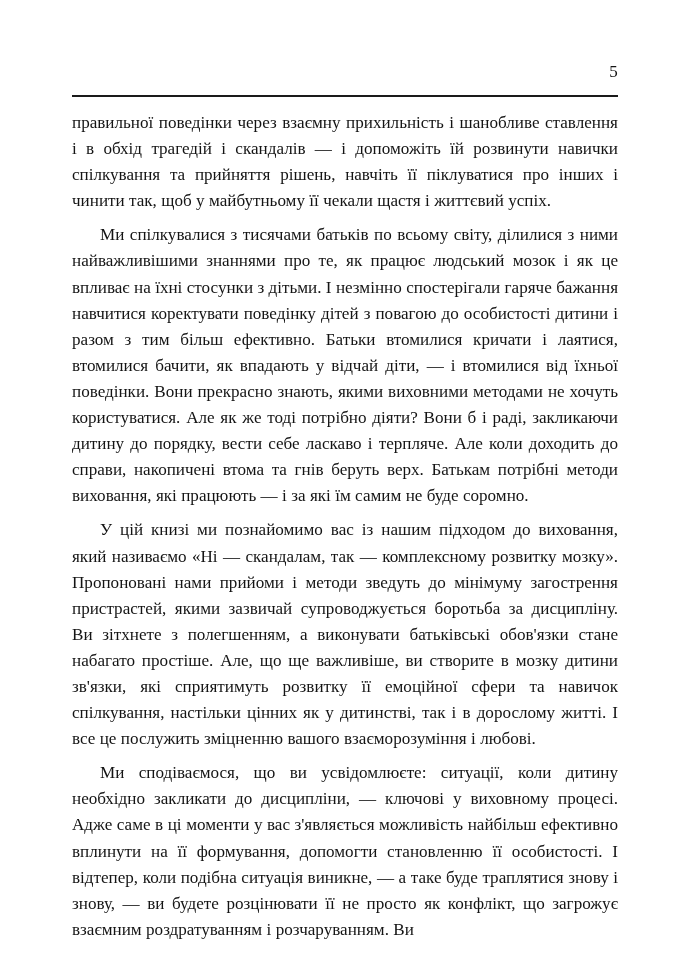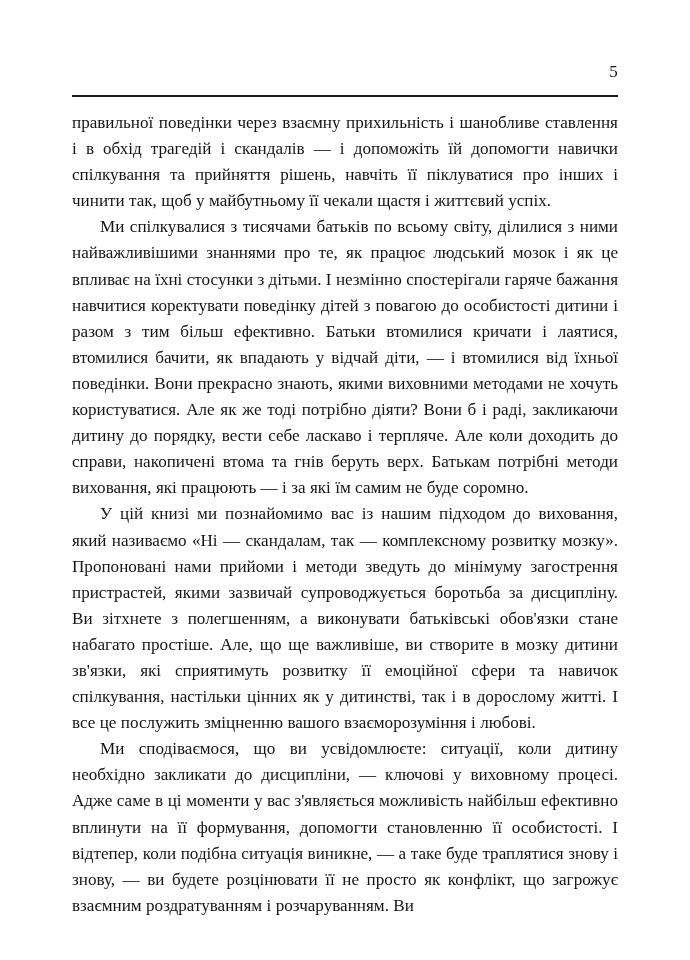--- a/index.html
+++ b/index.html
@@ -57,33 +57,33 @@
     color: #141414;
     text-indent: 0;
     hyphens: none;
     -webkit-hyphens: none;
     word-spacing: 0.1px;
   }
   .para.indent {
     text-indent: 28px;
   }
   .para + .para {
-    margin-top: 0;
+    margin-top: 8px;
   }
 </style>
 </head>
 <body>
 
 <div class="page">
 
   <div class="page-header">
     <span class="folio">5</span>
     <div class="header-rule"></div>
   </div>
 
   <div class="body-text">
-    <p class="para">правильної поведінки через взаємну прихильність і шанобливе ставлення і в обхід трагедій і скандалів — і допоможіть їй допомогти навички спілкування та прийняття рішень, навчіть її піклуватися про інших і чинити так, щоб у майбутньому її чекали щастя і життєвий успіх.</p>
+    <p class="para">правильної поведінки через взаємну прихильність і шанобливе ставлення і в обхід трагедій і скандалів — і допоможіть їй розвинути навички спілкування та прийняття рішень, навчіть її піклуватися про інших і чинити так, щоб у майбутньому її чекали щастя і життєвий успіх.</p>
     <p class="para indent">Ми спілкувалися з тисячами батьків по всьому світу, ділилися з ними найважливішими знаннями про те, як працює людський мозок і як це впливає на їхні стосунки з дітьми. І незмінно спостерігали гаряче бажання навчитися коректувати поведінку дітей з повагою до особистості дитини і разом з тим більш ефективно. Батьки втомилися кричати і лаятися, втомилися бачити, як впадають у відчай діти, — і втомилися від їхньої поведінки. Вони прекрасно знають, якими виховними методами не хочуть користуватися. Але як же тоді потрібно діяти? Вони б і раді, закликаючи дитину до порядку, вести себе ласкаво і терпляче. Але коли доходить до справи, накопичені втома та гнів беруть верх. Батькам потрібні методи виховання, які працюють — і за які їм самим не буде соромно.</p>
     <p class="para indent">У цій книзі ми познайомимо вас із нашим підходом до виховання, який називаємо «Ні — скандалам, так — комплексному розвитку мозку». Пропоновані нами прийоми і методи зведуть до мінімуму загострення пристрастей, якими зазвичай супроводжується боротьба за дисципліну. Ви зітхнете з полегшенням, а виконувати батьківські обов'язки стане набагато простіше. Але, що ще важливіше, ви створите в мозку дитини зв'язки, які сприятимуть розвитку її емоційної сфери та навичок спілкування, настільки цінних як у дитинстві, так і в дорослому житті. І все це послужить зміцненню вашого взаєморозуміння і любові.</p>
     <p class="para indent">Ми сподіваємося, що ви усвідомлюєте: ситуації, коли дитину необхідно закликати до дисципліни, — ключові у виховному процесі. Адже саме в ці моменти у вас з'являється можливість найбільш ефективно вплинути на її формування, допомогти становленню її особистості. І відтепер, коли подібна ситуація виникне, — а таке буде траплятися знову і знову, — ви будете розцінювати її не просто як конфлікт, що загрожує взаємним роздратуванням і розчаруванням. Ви</p>
   </div>
 
 </div>
 
 </body></html>

